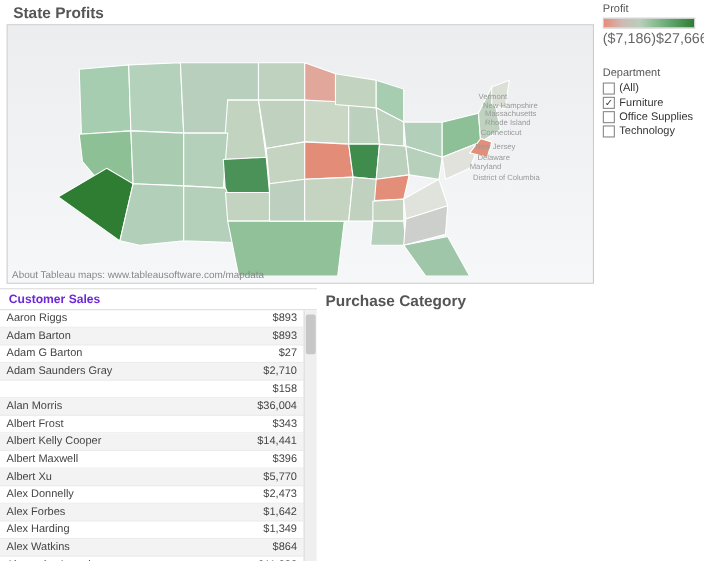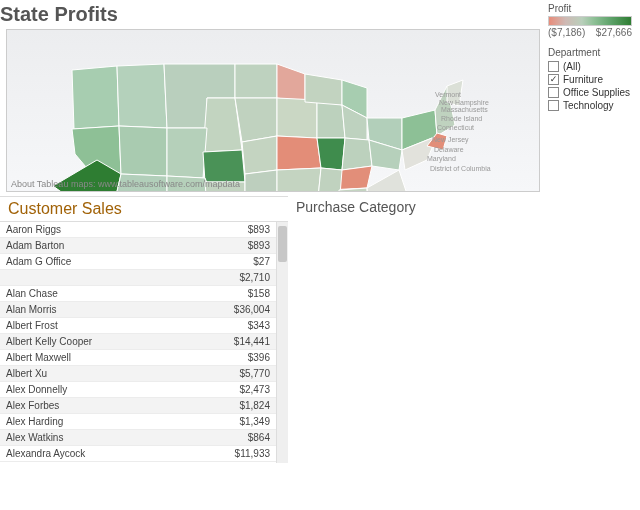--- a/index.html
+++ b/index.html
@@ -1,40 +1,40 @@
 <!DOCTYPE html>
 <html><head>
 <meta charset="utf-8">
 <style>
 *{box-sizing:border-box;margin:0;padding:0;font-family:Arial,Helvetica,sans-serif}
 body{width:640px;height:510px;background:#fff;color:#333;font-size:11px;position:relative}
-.header{font-size:20px;font-weight:bold;color:#555;padding:3px 0}
-.map-wrap{position:relative;width:534px;height:163px;margin:0 6px;border:1px solid #ccc;overflow:hidden;background:linear-gradient(#ecedef,#f6f7f9)}
+.header{font-size:14px;font-weight:bold;color:#555;padding:3px 12px}
+.map-wrap{position:relative;width:534px;height:236px;margin:0 6px;border:1px solid #ccc;overflow:hidden;background:linear-gradient(#ecedef,#f6f7f9)}
 .attribution{position:absolute;bottom:2px;left:4px;font-size:9px;color:#888}
 .legend{position:absolute;top:1px;left:548px;width:84px;font-size:10px}
 .legend .lg-title{color:#555;padding:2px 0}
 .legend .bar{height:10px;background:linear-gradient(to right,#e88c7a,#cfb9b4 20%,#b9cfbb 40%,#8ec096 55%,#5fa36b 75%,#2e7d32);border:1px solid #ccc}
-.legend .range{display:flex;justify-content:space-between;font-size:10px;color:#666;padding:1px 0}
-.dept{margin-top:6px}
+.legend .range{display:flex;justify-content:space-between;font-size:13px;color:#666;padding:1px 0}
+.dept{margin-top:16px}
 .dept .d-row{display:flex;align-items:center;gap:4px;padding:1px 0;cursor:pointer}
 .cb{width:11px;height:11px;border:1px solid #888;display:inline-flex;align-items:center;justify-content:center;font-size:9px;line-height:1;background:#fff}
 .cb.checked::after{content:"✓";color:#333}
 .lower{display:flex;width:100%;margin-top:4px}
 .sales{width:288px;border-top:1px solid #ddd}
-.sales-head{font-size:16px;font-weight:normal;color:#a16207;padding:3px 8px}
+.sales-head{font-size:11px;font-weight:bold;color:#6d28d9;padding:3px 8px}
 .tbl-wrap{position:relative;width:288px;height:242px;overflow:hidden;border-top:1px solid #ddd}
 .tbl{width:276px}
 .tbl .row{display:flex;justify-content:center;padding:2px 6px;border-bottom:1px solid #ececec;font-size:10px;color:#444}
 .tbl .row:nth-child(even){background:#f3f3f3}
 .tbl .row span:first-child{flex:1}
 .tbl .row span:last-child{text-align:right;min-width:50px}
 .scrollbar{position:absolute;right:0;top:0;width:12px;height:100%;background:#efefef;border-left:1px solid #ddd}
 .thumb{position:absolute;left:1px;right:1px;top:4px;height:36px;background:#c7c7c7;border-radius:2px}
 .purchase{flex:1}
-.purchase-head{font-size:14px;font-weight:normal;color:#555;padding:3px 8px}
+.purchase-head{font-size:14px;font-weight:bold;color:#555;padding:3px 8px}
 svg text{font-size:7px;fill:#999}
 </style>
 </head>
 <body>
 
 <div class="header">State Profits</div>
 
 <div class="map-wrap">
 <svg viewBox="0 0 534 228" width="534" height="228">
   <path d="M65 40 L110 36 L112 96 L67 99 Z" fill="#a7cdb0" stroke="#fff"></path>
@@ -130,28 +130,28 @@
       <div class="tbl">
           <div class="row">
             <span>Aaron Riggs</span>
             <span>$893</span>
           </div>
           <div class="row">
             <span>Adam Barton</span>
             <span>$893</span>
           </div>
           <div class="row">
-            <span>Adam G Office</span>
+            <span>Adam G Barton</span>
             <span>$27</span>
           </div>
           <div class="row">
+            <span>Adam Saunders Gray</span>
             <span>$2,710</span>
           </div>
           <div class="row">
-            <span>Alan Chase</span>
             <span>$158</span>
           </div>
           <div class="row">
             <span>Alan Morris</span>
             <span>$36,004</span>
           </div>
           <div class="row">
             <span>Albert Frost</span>
             <span>$343</span>
           </div>
@@ -166,21 +166,21 @@
           <div class="row">
             <span>Albert Xu</span>
             <span>$5,770</span>
           </div>
           <div class="row">
             <span>Alex Donnelly</span>
             <span>$2,473</span>
           </div>
           <div class="row">
             <span>Alex Forbes</span>
-            <span>$1,824</span>
+            <span>$1,642</span>
           </div>
           <div class="row">
             <span>Alex Harding</span>
             <span>$1,349</span>
           </div>
           <div class="row">
             <span>Alex Watkins</span>
             <span>$864</span>
           </div>
           <div class="row">

